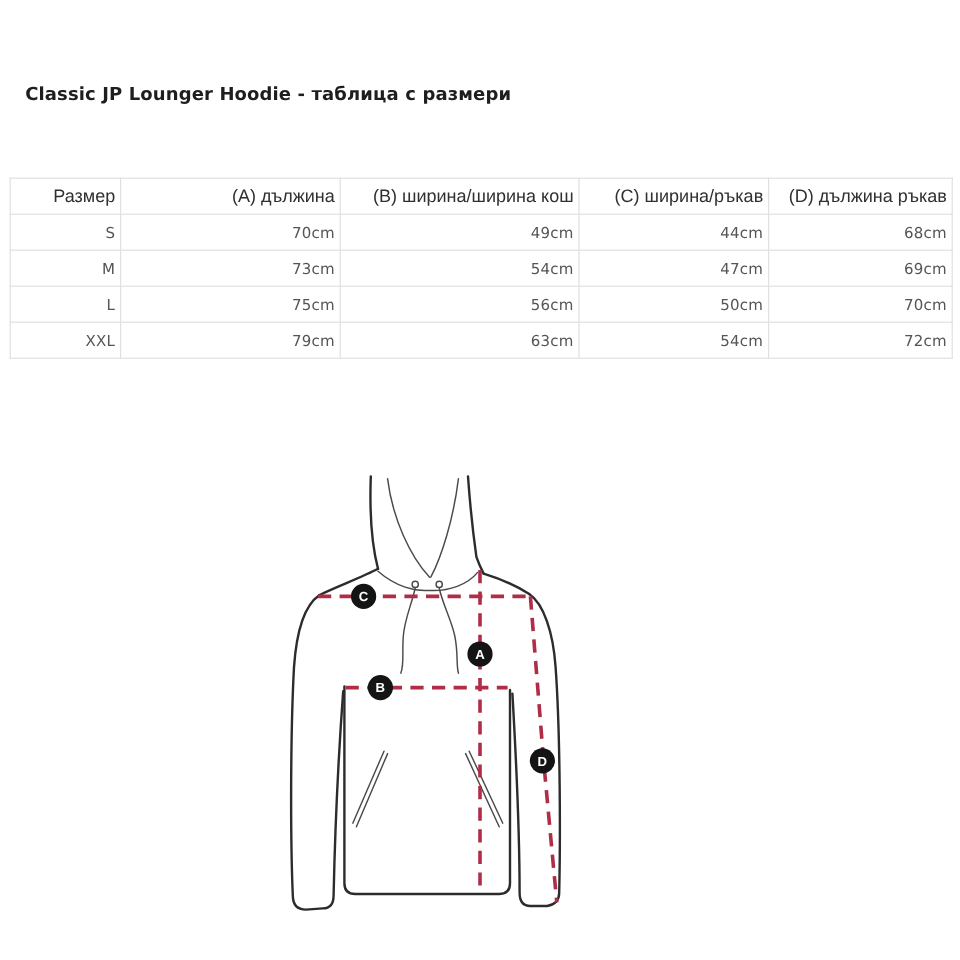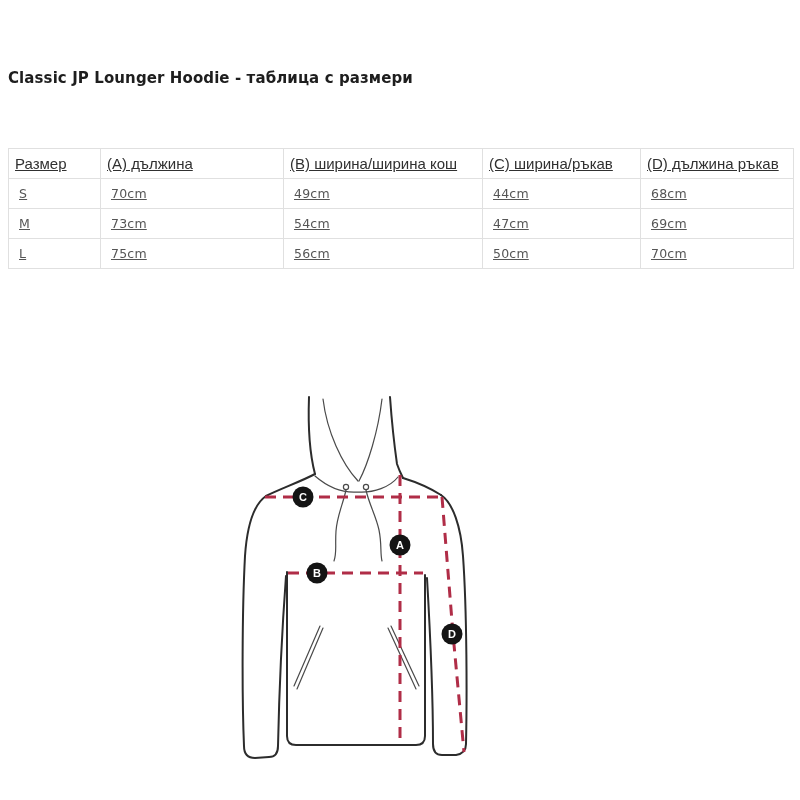--- a/index.html
+++ b/index.html
@@ -13,34 +13,34 @@
     --body-text:#555555;
     --title-text:#1e1e1e;
   }
   *{box-sizing:border-box;}
   html,body{margin:0;padding:0;}
   body{
     width:800px;height:800px;position:relative;background:#ffffff;
     font-family:"Liberation Sans",sans-serif;overflow:hidden;
   }
   .page-title{
-    position:absolute;left:8px;top:69px;margin:0;
+    position:absolute;left:21px;top:69px;margin:0;
     font-family:"DejaVu Sans",sans-serif;
     font-size:15px;font-weight:700;letter-spacing:.1px;
     color:var(--title-text);
   }
   table.size-table{
     position:absolute;left:8px;top:148px;width:785px;
     border-collapse:collapse;table-layout:fixed;
   }
   table.size-table th,
   table.size-table td{
     border:1px solid var(--table-border);
-    height:30px;vertical-align:middle;text-align:left;
-    white-space:nowrap;overflow:hidden;text-decoration:underline;
+    height:30px;vertical-align:middle;text-align:right;
+    white-space:nowrap;overflow:hidden;
   }
   table.size-table th{
     font-family:"Liberation Sans",sans-serif;
     font-size:15px;font-weight:400;color:var(--header-text);
     padding:0 4px 0 6px;
   }
   table.size-table td{
     font-family:"DejaVu Sans",sans-serif;
     font-size:12.5px;font-weight:400;color:var(--body-text);
     letter-spacing:.2px;padding:0 4px 0 10px;
@@ -93,20 +93,27 @@
       <td>47cm</td>
       <td>69cm</td>
     </tr>
     <tr>
       <td>L</td>
       <td>75cm</td>
       <td>56cm</td>
       <td>50cm</td>
       <td>70cm</td>
     </tr>
+    <tr>
+      <td>XXL</td>
+      <td>79cm</td>
+      <td>63cm</td>
+      <td>54cm</td>
+      <td>72cm</td>
+    </tr>
   </tbody>
 </table>
 
 <svg class="diagram" width="800" height="420" viewBox="0 380 800 420" xmlns="http://www.w3.org/2000/svg">
 
   <g>
     <path class="outline-stroke" d="M 309,397 C 308,425 310,455 315,474"></path>
     <path class="outline-stroke" d="M 390,397 C 392,425 395,450 397,464 C 399,470 401,474 403,478"></path>
     <path class="outline-stroke" d="M 315,474 C 302,481 280,489 266,496"></path>
     <path class="outline-stroke" d="M 403,478 C 416,482 430,488 441,495"></path>

